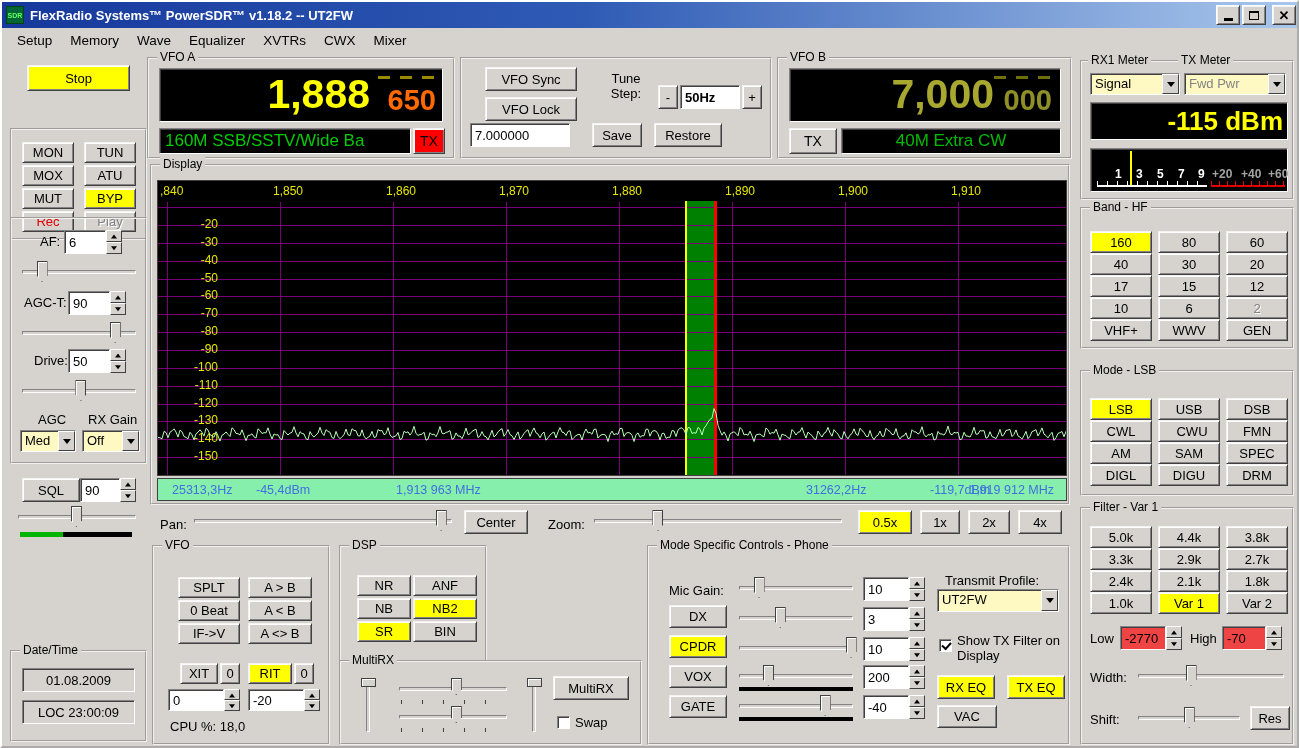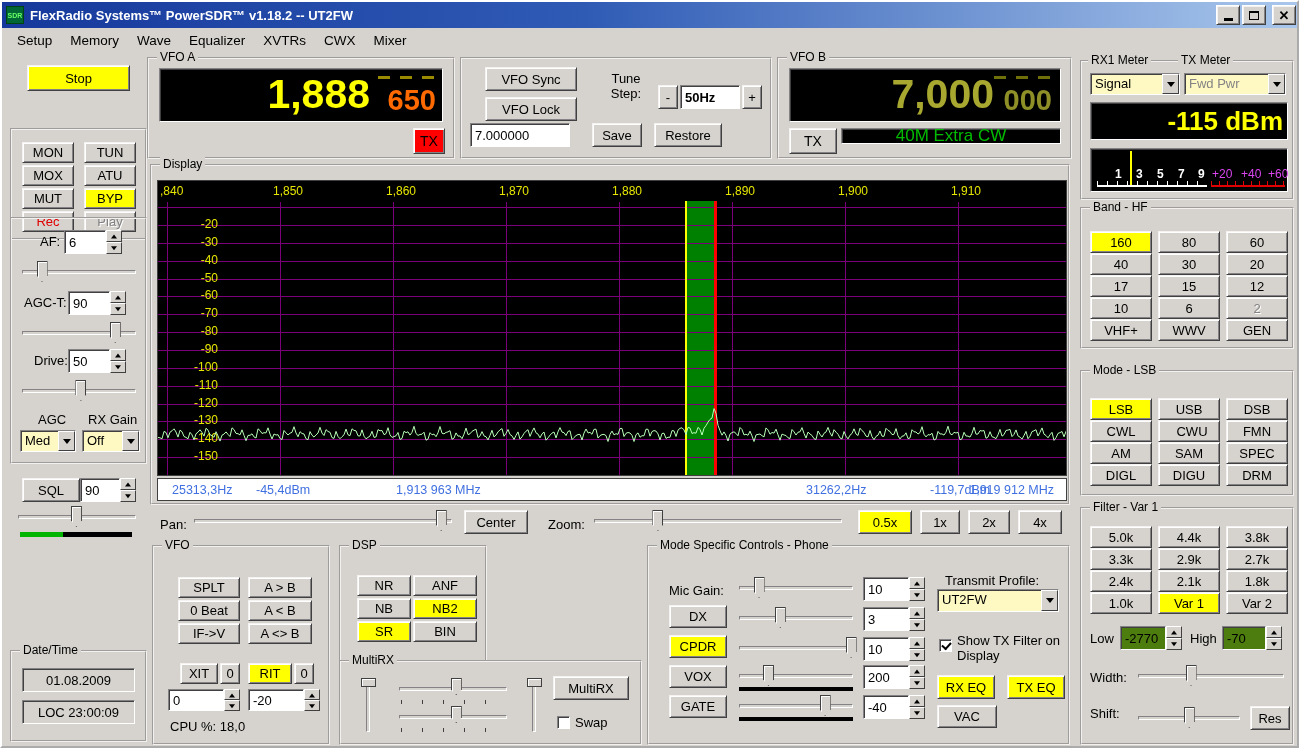--- a/index.html
+++ b/index.html
@@ -42,21 +42,21 @@
   .lcd{background:#000;}
   
   .spinbox{position:absolute;display:flex;}
   .spinbox .field{flex:1;border:1px solid;border-color:#848284 #fff #fff #848284;box-shadow:inset 1px 1px 0 #404040;}
   .spincol{width:16px;display:flex;flex-direction:column;}
   .su,.sd{flex:1;background:#d6d3ce;border:1px solid;border-color:#fff #404040 #404040 #fff;position:relative;}
   .su::after{content:"";position:absolute;left:50%;top:50%;transform:translate(-50%,-65%);
     border:3px solid transparent;border-bottom:4px solid #000;}
   .sd::after{content:"";position:absolute;left:50%;top:50%;transform:translate(-50%,-25%);
     border:3px solid transparent;border-top:4px solid #000;}
-  .yfield{background:#4d7c0f;}
+  .yfield{background:#ef4444;}
   
   .sel{position:absolute;background:#fef9c3;border:1px solid;border-color:#848284 #fff #fff #848284;
     box-shadow:inset 1px 1px 0 #404040;display:flex;justify-content:space-between;}
   .sel-text{flex:1;font-size:13px;padding:2px 4px;white-space:nowrap;overflow:hidden;}
   .sel-btn{width:17px;background:#d6d3ce;border:1px solid;border-color:#fff #404040 #404040 #fff;
     display:flex;align-items:center;justify-content:center;}
   .sel-btn::after{content:"";border:4px solid transparent;border-top:5px solid #000;margin-top:4px;}
   .sel-dis .sel-text{color:#848284;}
   
   .hslider{position:absolute;}
@@ -78,21 +78,21 @@
   .chk.checked::after{content:"";position:absolute;left:2px;top:2px;width:7px;height:4px;
     border-left:2px solid #000;border-bottom:2px solid #000;transform:rotate(-48deg);}
   
   .freq-label{position:absolute;top:3px;color:#e6e600;font-size:12px;white-space:nowrap;}
   .vgrid{position:absolute;top:21px;bottom:0;width:1px;background:#7a007a;}
   .hgrid{position:absolute;left:0;right:0;height:1px;background:#7a007a;}
   .db-label{position:absolute;left:12px;width:48px;text-align:right;color:#e6e600;font-size:12px;}
   .statustxt{position:absolute;top:4px;color:#4070e0;font-size:12.5px;white-space:nowrap;}
   
   .mnum-w{position:absolute;color:#fff;font-weight:bold;font-size:12px;}
-  .mnum-r{position:absolute;color:#d946ef;font-weight:normal;font-size:12px;}
+  .mnum-r{position:absolute;color:#a3a3a3;font-weight:bold;font-size:12px;}
 </style>
 </head>
 <body>
 
 <div id="app">
 
   <div class="titlebar">
     <div class="appicon">SDR</div>
     <span class="apptitle">FlexRadio Systems™ PowerSDR™ v1.18.2  --  UT2FW</span>
     <div class="winbtn" style="left:1214px;">
@@ -198,20 +198,23 @@
     <div class="sunken abs" style="left:10px;top:48px;width:113px;height:24px;display:flex;align-items:center;justify-content:center;font-size:13px;">LOC 23:00:09</div>
   </div>
 
   <div class="gb" style="left:145px;top:55px;width:308px;height:102px;">
     <span class="legend">VFO A</span>
     <div class="lcd sunken abs" style="left:10px;top:9px;width:284px;height:54px;">
       <span class="abs" style="right:72px;top:2px;color:#ffff00;font-size:41px;font-weight:bold;">1,888</span>
       <span class="abs" style="right:6px;bottom:4px;color:#ff6a00;font-size:29px;font-weight:bold;">650</span>
       <div class="abs" style="right:8px;top:7px;width:56px;height:3px;background:repeating-linear-gradient(90deg,#9a8a00 0 12px,transparent 12px 22px);"></div>
     </div>
+    <div class="lcd sunken abs" style="left:10px;top:69px;width:252px;height:26px;display:flex;align-items:center;">
+      <span style="color:#00cc00;font-size:17px;padding-left:5px;white-space:nowrap;">160M SSB/SSTV/Wide Ba</span>
+    </div>
     <div class="btn" style="left:264px;top:69px;width:32px;height:26px;background:#ff0000;font-size:14px;">TX</div>
   </div>
 
   <div class="gb" style="left:458px;top:55px;width:312px;height:102px;">
     <div class="btn" style="left:23px;top:8px;width:92px;height:24px;">VFO Sync</div>
     <div class="btn" style="left:23px;top:38px;width:92px;height:24px;">VFO Lock</div>
     <div class="abs" style="left:138px;top:12px;width:52px;text-align:center;font-size:13px;line-height:15px;">
       <div>Tune</div>
       <div>Step:</div>
     </div>
@@ -224,21 +227,21 @@
   </div>
 
   <div class="gb" style="left:775px;top:55px;width:295px;height:102px;">
     <span class="legend">VFO B</span>
     <div class="lcd sunken abs" style="left:10px;top:9px;width:272px;height:54px;">
       <span class="abs" style="right:66px;top:2px;color:#a8a831;font-size:41px;font-weight:bold;">7,000</span>
       <span class="abs" style="right:8px;bottom:4px;color:#8f8f28;font-size:29px;font-weight:bold;">000</span>
       <div class="abs" style="right:10px;top:7px;width:56px;height:3px;background:repeating-linear-gradient(90deg,#70700a 0 12px,transparent 12px 22px);"></div>
     </div>
     <div class="btn" style="left:10px;top:69px;width:48px;height:26px;font-size:14px;">TX</div>
-    <div class="lcd sunken abs" style="left:62px;top:69px;width:220px;height:16px;display:flex;align-items:center;justify-content:center;text-decoration:underline;">
+    <div class="lcd sunken abs" style="left:62px;top:69px;width:220px;height:26px;display:flex;align-items:center;justify-content:center;text-decoration:underline;">
       <span style="color:#00bb00;font-size:17px;white-space:nowrap;">40M Extra CW</span>
     </div>
   </div>
 
   <div class="gb" style="left:1078px;top:58px;width:214px;height:140px;">
     <span class="legend" style="left:6px;">RX1 Meter</span>
     <span class="legend" style="left:96px;">TX Meter</span>
     <div class="sel" style="left:8px;top:11px;width:90px;height:22px;">
       <span class="sel-text">Signal</span>
       <span class="sel-btn"></span>
@@ -328,21 +331,21 @@
       <div class="spincol">
           <div class="su"></div>
           <div class="sd"></div>
         </div>
     </div>
     <span class="lab abs" style="left:8px;top:161px;">Width:</span>
     <div class="hslider" style="left:54px;top:156px;width:150px;height:22px;">
       <div class="track"></div>
         <div class="thumb" style="left:33%;"></div>
     </div>
-    <span class="lab abs" style="left:8px;top:197px;">Shift:</span>
+    <span class="lab abs" style="left:8px;top:203px;">Shift:</span>
     <div class="hslider" style="left:54px;top:198px;width:106px;height:22px;">
       <div class="track"></div>
         <div class="thumb" style="left:45%;"></div>
     </div>
     <div class="btn" style="left:168px;top:197px;width:40px;height:24px;">Res</div>
   </div>
 
   <div class="gb" style="left:148px;top:162px;width:920px;height:341px;">
     <span class="legend">Display</span>
     <div class="abs" style="left:5px;top:14px;width:910px;height:296px;background:#000;border:1px solid #404040;overflow:hidden;">
@@ -394,21 +397,21 @@
           <div class="hgrid" style="top: 276.1px;"></div>
           <div class="db-label" style="top: 268.1px;">-150</div>
           <div class="hgrid" style="top: 293.9px;"></div>
         </div>
       <div class="abs" style="left:527px;top:20px;width:2px;bottom:0;background:#ffff00;"></div>
       <div class="abs" style="left:556px;top:20px;width:3px;bottom:0;background:#ff0000;"></div>
       <svg style="position:absolute;left:0;top:0;" width="910" height="296" viewBox="0 0 910 296">
         <polyline points="0,256.5 2,256.8 4,257.8 6,250.4 8,251.5 10,256.7 12,251.2 14,249.8 16,247.8 18,251.0 20,256.1 22,249.2 24,250.7 26,255.5 28,256.4 30,257.8 32,251.3 34,253.8 36,258.8 38,252.8 40,251.2 42,248.8 44,251.5 46,255.1 48,247.3 50,249.1 52,253.7 54,254.7 56,256.3 58,250.7 60,254.9 62,260.1 64,254.2 66,253.1 68,250.9 70,253.4 72,255.5 74,246.8 76,248.6 78,252.4 80,252.7 82,253.9 84,248.8 86,254.3 88,259.7 90,254.4 92,254.3 94,252.8 96,255.9 98,257.0 100,247.8 102,249.6 104,252.5 106,251.7 108,251.9 110,246.8 112,253.0 114,258.0 116,253.0 118,254.0 120,253.7 122,257.6 124,258.5 126,249.5 128,251.9 130,254.0 132,252.2 134,251.3 136,245.7 138,251.9 140,255.8 142,250.7 144,252.5 146,253.0 148,257.8 150,258.7 152,250.6 154,254.2 156,256.1 158,253.9 160,252.1 162,246.3 164,252.1 166,254.5 168,248.6 170,250.5 172,251.3 174,256.6 176,257.4 178,250.4 180,255.5 182,257.7 184,255.7 186,253.8 188,248.1 190,253.8 192,254.6 194,247.8 196,249.4 198,249.8 200,254.8 202,255.0 204,248.8 206,255.2 208,257.8 210,256.4 212,255.0 214,250.3 216,256.4 218,255.9 220,248.6 222,249.8 224,249.5 226,253.7 228,252.6 230,246.7 232,253.8 234,256.4 236,255.6 238,254.8 240,251.5 242,258.5 244,257.5 246,250.3 248,251.6 250,250.8 252,254.1 254,251.4 256,245.3 258,252.5 260,254.4 262,253.5 264,253.2 266,251.2 268,259.2 270,258.1 272,251.7 274,253.8 276,253.1 278,255.7 280,251.8 282,245.5 284,252.2 286,252.9 288,251.4 290,250.9 292,249.7 294,258.3 296,257.1 298,251.9 300,255.1 302,255.0 304,257.7 306,253.2 308,247.1 310,253.6 312,252.8 314,250.4 316,249.2 318,248.1 320,256.6 322,254.9 324,250.6 326,254.9 328,255.7 330,258.9 332,254.4 334,249.3 336,255.9 338,254.1 340,250.9 342,248.9 344,247.6 346,255.3 348,252.4 350,248.5 352,253.5 354,254.9 356,258.5 358,254.4 360,250.9 362,258.2 364,255.8 366,252.5 368,250.2 370,248.7 372,255.4 374,250.8 376,246.9 378,251.8 380,253.1 382,256.8 384,252.9 386,251.0 388,259.2 390,256.9 392,254.1 394,252.1 396,251.0 398,256.9 400,250.9 402,246.6 404,251.1 406,251.6 408,254.6 410,250.4 412,249.8 414,258.6 416,256.5 418,254.6 420,253.5 422,253.4 424,259.0 426,252.1 428,248.0 430,251.9 432,251.4 434,253.3 436,248.3 438,248.2 440,257.0 442,254.6 444,253.6 446,253.4 448,254.6 450,260.5 452,253.4 454,250.1 456,253.9 458,252.7 460,253.4 462,247.5 464,247.4 466,255.5 468,252.3 470,251.5 472,252.0 474,254.3 476,260.5 478,253.7 480,251.9 482,256.2 484,254.7 486,254.8 488,248.2 490,248.3 492,255.2 494,250.6 496,249.6 498,250.1 500,252.9 502,258.9 504,252.5 506,252.2 508,257.4 510,256.2 512,256.3 514,249.6 516,249.9 518,255.5 520,249.2 522,247.3 524,246.8 526,248.9 528,253.6 530,246.4 532,247.0 534,252.5 536,251.7 538,252.2 540,246.4 542,248.3 544,254.0 546,247.3 548,244.6 550,241.2 552,238.4 554,237.1 556,227.6 558,232.3 560,244.3 562,249.7 564,254.2 566,250.9 568,254.5 570,260.0 572,253.1 574,251.6 576,250.8 578,252.4 580,254.8 582,246.5 584,248.5 586,253.9 588,253.2 590,254.3 592,250.2 594,254.9 596,260.5 598,253.9 600,253.4 602,253.0 604,254.7 606,255.9 608,246.9 610,248.9 612,253.2 614,251.5 616,252.1 618,248.2 620,253.8 622,259.2 624,253.1 626,254.0 628,254.5 630,256.8 632,257.5 634,248.5 636,250.8 638,254.0 640,251.2 642,250.8 644,246.6 646,252.4 648,257.1 650,251.1 652,253.0 654,254.5 656,257.7 658,258.5 660,250.0 662,253.3 664,256.0 666,252.3 668,251.0 670,246.4 672,251.9 674,255.2 676,248.7 678,251.2 680,253.2 682,257.0 684,257.9 686,250.5 688,255.2 690,257.9 692,254.2 694,252.5 696,247.8 698,253.0 700,254.5 702,247.2 704,249.7 706,251.4 708,255.2 710,255.8 712,249.5 714,255.7 716,258.7 718,255.4 720,254.2 722,250.0 724,255.2 726,255.3 728,247.3 730,249.4 732,250.5 734,253.6 736,253.3 738,247.6 740,254.8 742,257.9 744,255.2 746,254.8 748,251.8 750,257.6 752,256.9 754,248.7 756,250.8 758,251.0 760,253.1 762,251.5 764,245.7 766,253.3 768,255.9 770,253.6 772,254.0 774,252.2 776,259.0 778,258.0 780,250.4 782,253.0 784,252.9 786,254.1 788,251.2 790,245.2 792,252.5 794,253.9 796,251.3 798,252.0 800,251.2 802,258.8 804,257.8 806,251.3 808,255.0 810,255.1 812,256.1 814,252.3 816,246.3 818,253.2 820,253.0 822,249.6 824,250.0 826,249.5 828,257.3 830,256.0 832,250.7 834,255.7 836,256.4 838,257.7 840,253.8 842,248.4 844,255.2 846,253.6 848,249.4 850,249.1 852,248.4 854,255.6 856,253.4 858,248.9 860,254.9 862,256.1 864,258.1 866,254.5 868,250.4 870,257.7 872,255.2 874,250.6 876,249.8 878,248.7 880,255.0 882,251.3 884,246.9 886,253.2 888,254.5 890,256.8 892,253.8 894,251.3 896,259.4 898,256.7 900,252.4 902,251.6 904,250.5 906,255.8 908,250.5 910,246.0" fill="none" stroke="#b8ffb8" stroke-width="1"></polyline>
       </svg>
     </div>
-    <div class="abs" style="left:5px;top:312px;width:910px;height:23px;background:#ffffff;border:1px solid #404040;">
+    <div class="abs" style="left:5px;top:312px;width:910px;height:23px;background:#86efac;border:1px solid #404040;">
       <span class="statustxt" style="left:14px;">25313,3Hz</span>
       <span class="statustxt" style="left:98px;">-45,4dBm</span>
       <span class="statustxt" style="left:238px;">1,913 963 MHz</span>
       <span class="statustxt" style="left:648px;">31262,2Hz</span>
       <span class="statustxt" style="left:772px;">-119,7dBm</span>
       <span class="statustxt" style="right:12px;">1,919 912 MHz</span>
     </div>
   </div>
 
   <span class="lab abs" style="left:158px;top:515px;">Pan:</span>

